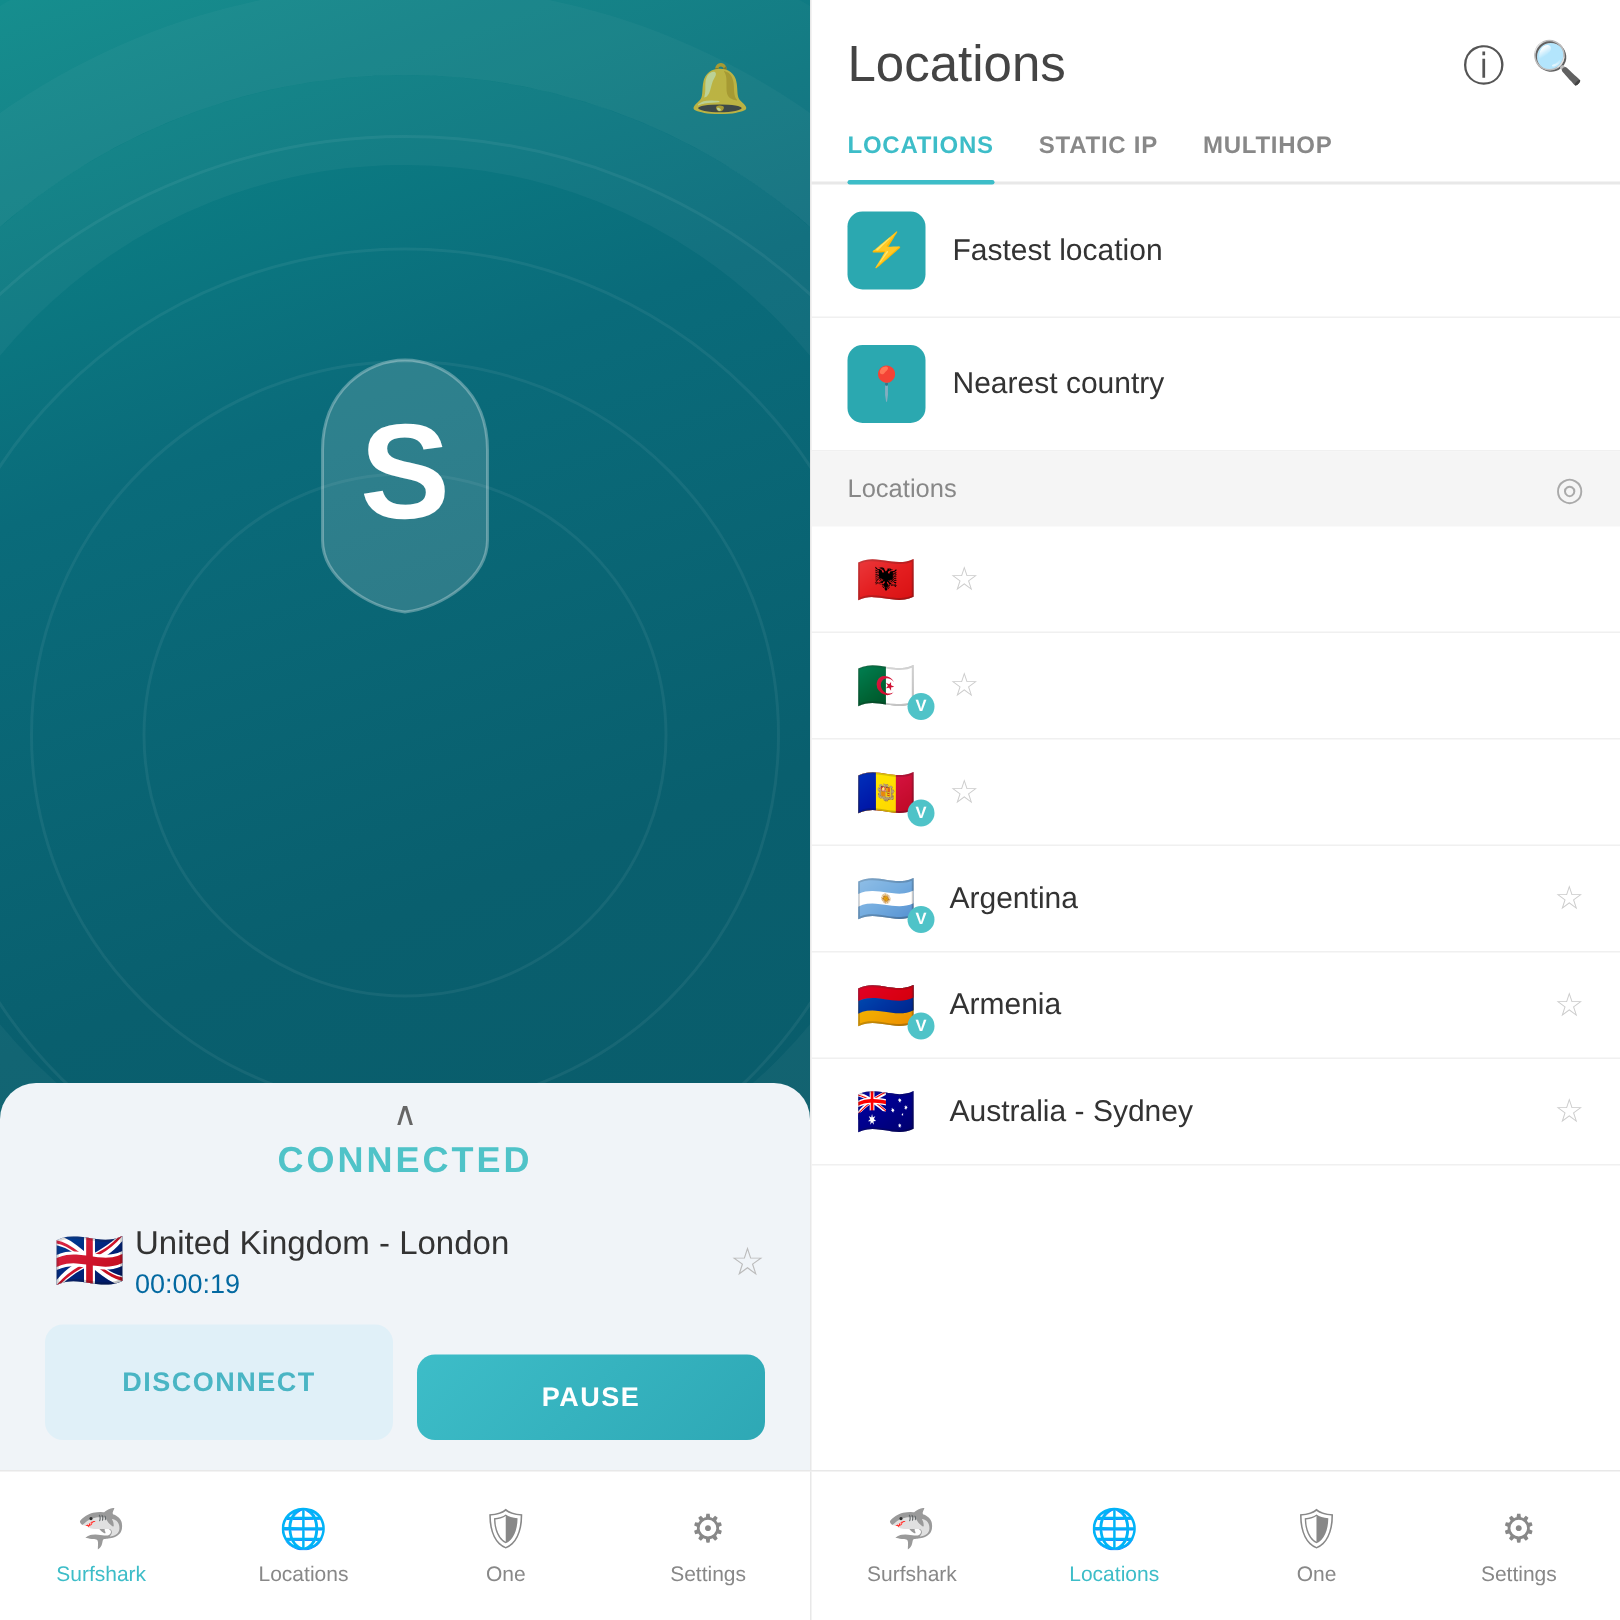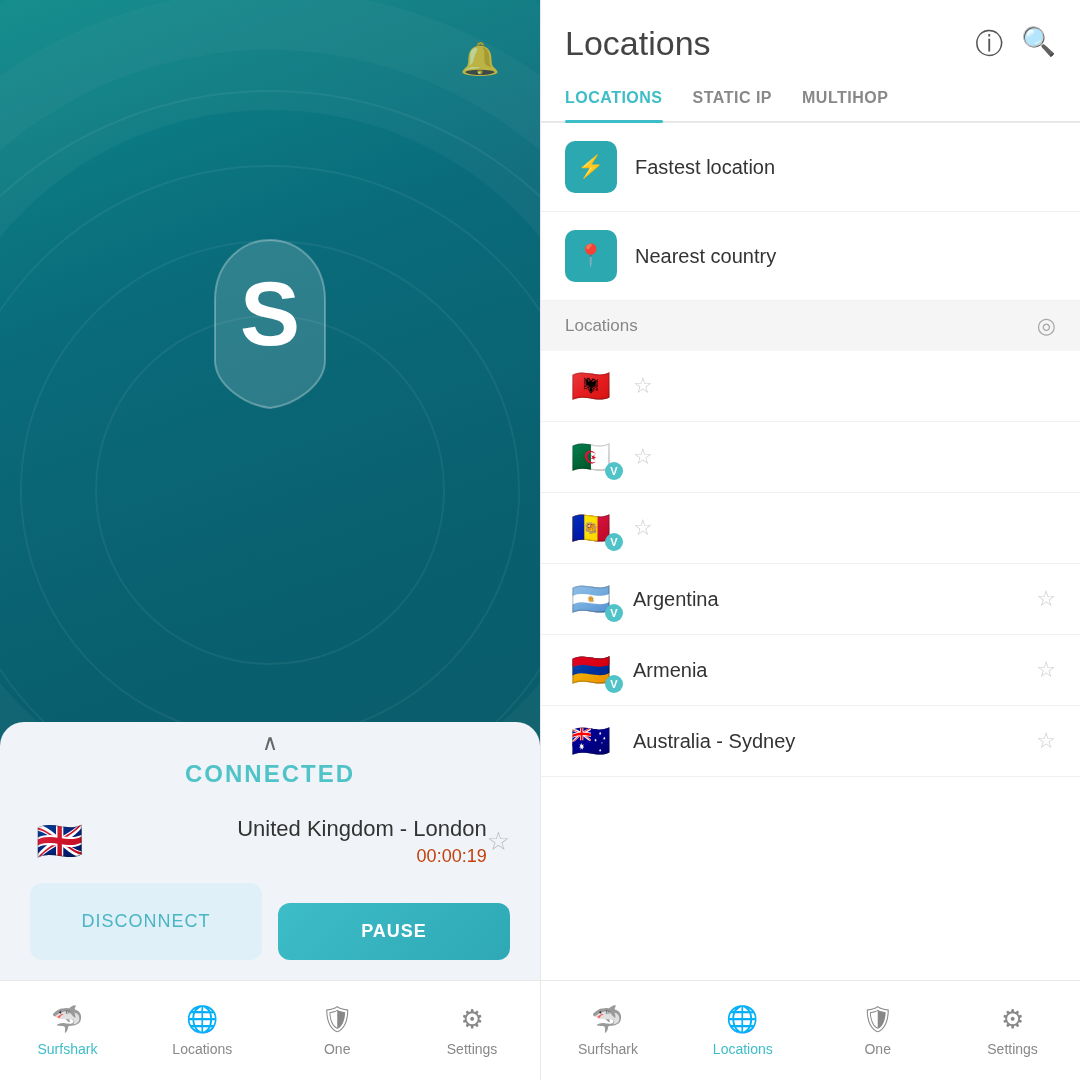--- a/index.html
+++ b/index.html
@@ -101,32 +101,32 @@
     .flag-circle {
       width: 60px;
       height: 45px;
       font-size: 38px;
       text-align: center;
       line-height: 45px;
     }
 
     .location-info {
       flex: 1;
-      text-align: right;
+      text-align: left;
     }
 
     .location-name {
       font-size: 22px;
       color: #333;
       font-weight: 500;
     }
 
     .connection-time {
       font-size: 18px;
-      color: #c2410c;
+      color: #0369a1;
       margin-top: 4px;
     }
 
     .star-icon {
       font-size: 26px;
       color: #bbb;
     }
 
     .action-buttons {
       display: flex;
@@ -134,21 +134,21 @@
       margin-top: 16px;
     }
 
     .btn-disconnect {
       flex: 1;
       padding: 18px;
       background: #e0f0f8;
       border: none;
       border-radius: 12px;
       font-size: 18px;
-      font-weight: 400;
+      font-weight: 700;
       color: #4ab5c4;
       letter-spacing: 1px;
       cursor: pointer;
     }
 
     .btn-pause {
       flex: 1;
       padding: 18px;
       background: linear-gradient(135deg, #3dbdc8, #2ea8b5);
       border: none;

